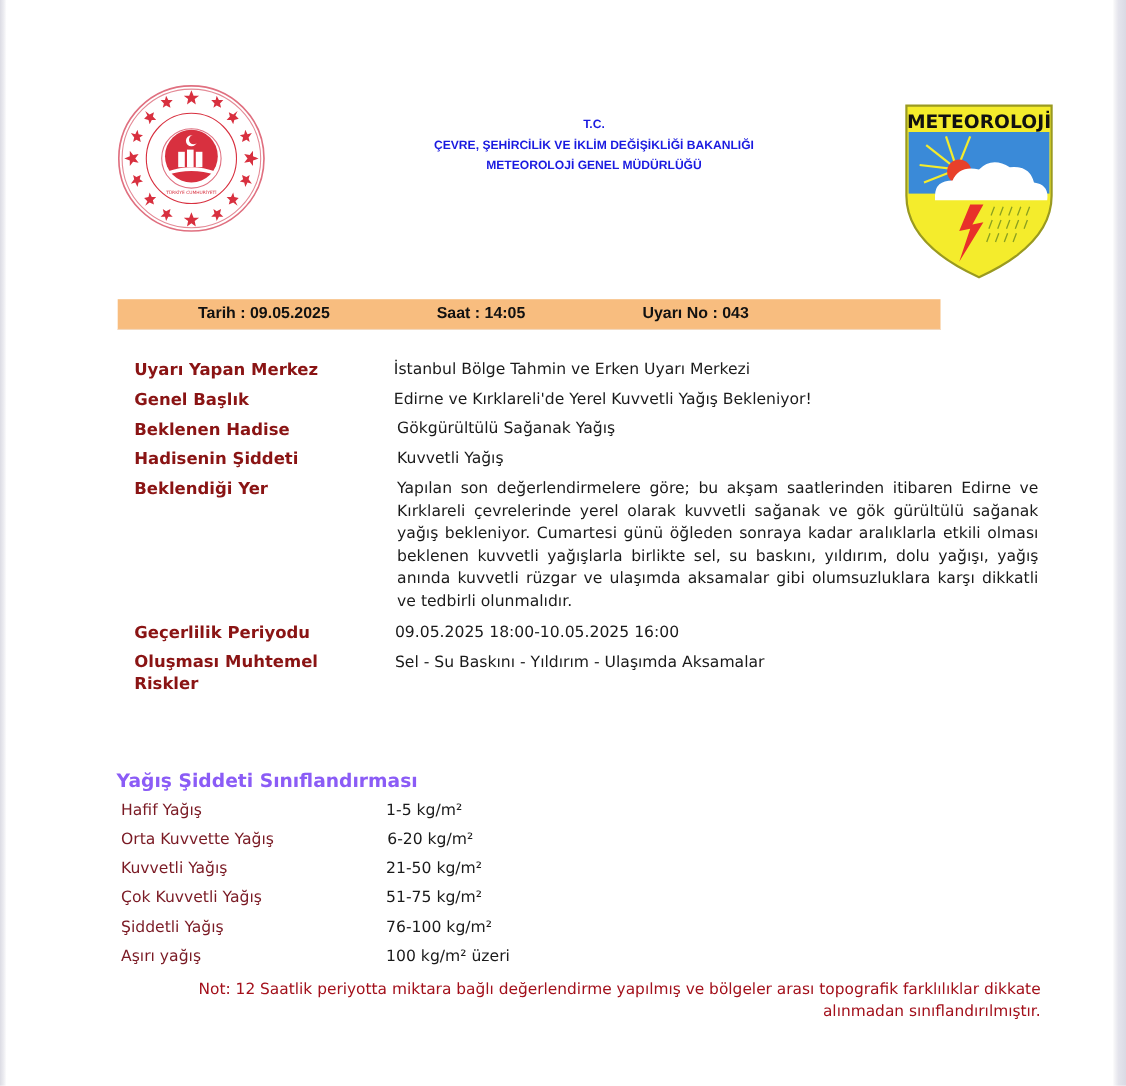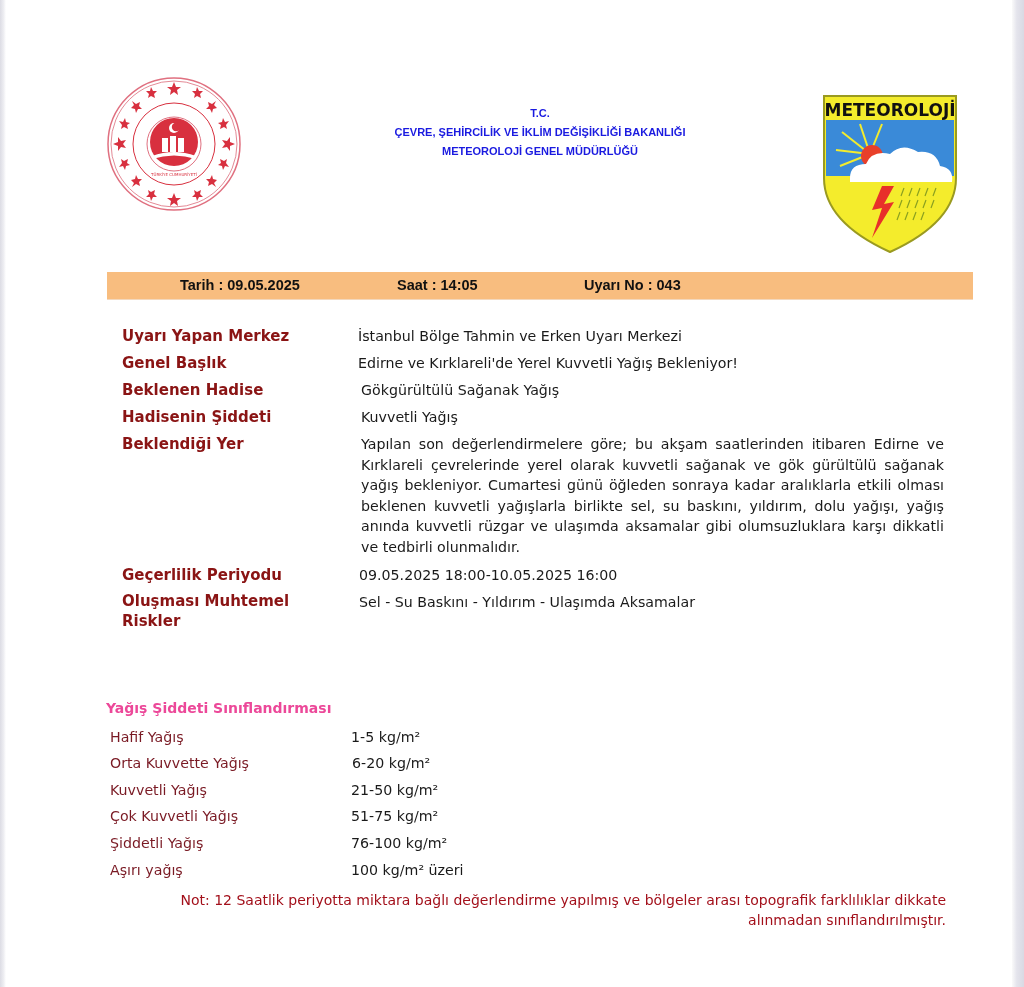--- a/index.html
+++ b/index.html
@@ -13,33 +13,33 @@
   .edge-right { position:absolute; right:0; top:0; width:12px; height:987px;
     background:linear-gradient(to right,#fafafa,#e4e4ec 40%,#d9d9e3); }
 
   .logo-left { position:absolute; left:106px; top:76px; width:136px; height:136px; }
   .logo-right { position:absolute; left:820px; top:72px; width:140px; height:162px;margin-top:20px; }
 
   .header { position:absolute; left:300px; top:104px; width:480px; text-align:center;
     color:#1a1ae0; font-family:"Liberation Sans", sans-serif; font-weight:bold;
     font-size:11px; line-height:19px; }
 
-  .infobar { position:absolute; left:107px; top:272px; width:866px; height:27px;
+  .infobar { position:absolute; left:107px; top:272px; width:748px; height:27px;
     background:#f8bd7f; border-bottom:1px solid #f3d8bd; }
   .infobar span { position:absolute; top:5px; font-family:"Liberation Sans", sans-serif;
     font-weight:bold; font-size:14.5px; color:#111; }
 
   .row-label { position:absolute; left:122px; font-weight:bold; color:#8a1414;
     font-size:15px; line-height:20px; font-family:"DejaVu Sans", sans-serif; }
   .row-value { position:absolute; left:360px; color:#1a1a1a; font-size:14.2px;
     line-height:20px; font-family:"DejaVu Sans", sans-serif; }
   .para { width:583px; text-align:justify; line-height:20.6px; }
 
-  .cls-title { position:absolute; left:106px; top:700px; color:#ec4899; font-weight:bold;
-    font-size:14px; font-family:"DejaVu Sans", sans-serif; }
+  .cls-title { position:absolute; left:106px; top:700px; color:#8b5cf6; font-weight:bold;
+    font-size:17px; font-family:"DejaVu Sans", sans-serif; }
   .cls-name { position:absolute; left:110px; color:#7a1a24; font-size:14.2px;
     font-family:"DejaVu Sans", sans-serif;text-align:center; }
   .cls-val { position:absolute; left:351px; color:#1a1a1a; font-size:14.2px;
     font-family:"DejaVu Sans", sans-serif; }
   .note { position:absolute; left:106px; top:890px; width:840px; color:#a3101b;
     font-size:14px; line-height:20px; font-family:"DejaVu Sans", sans-serif;text-align:right; }
 </style>
 </head>
 <body>
 

